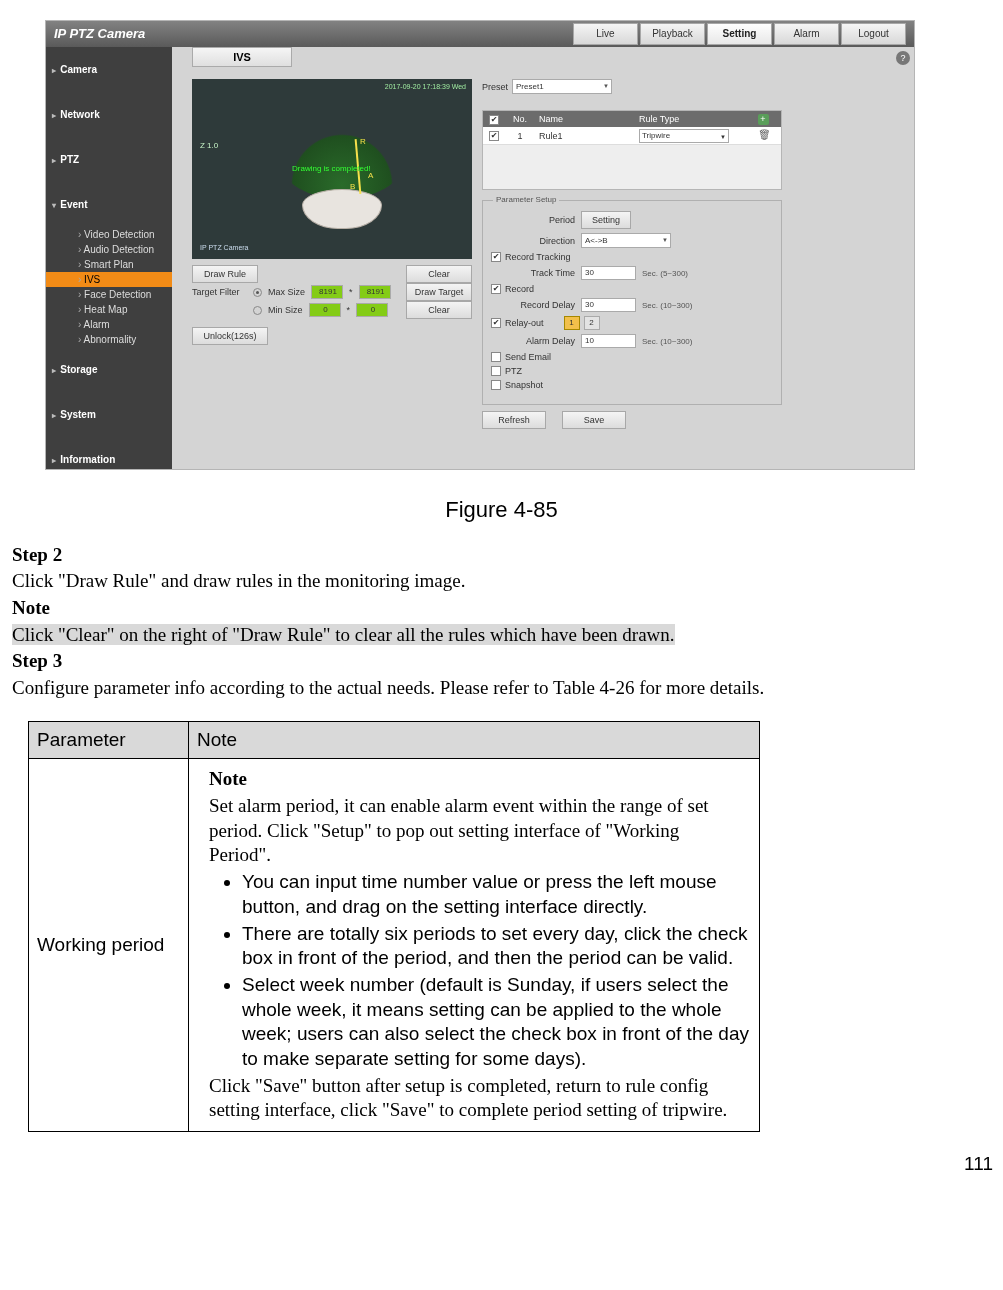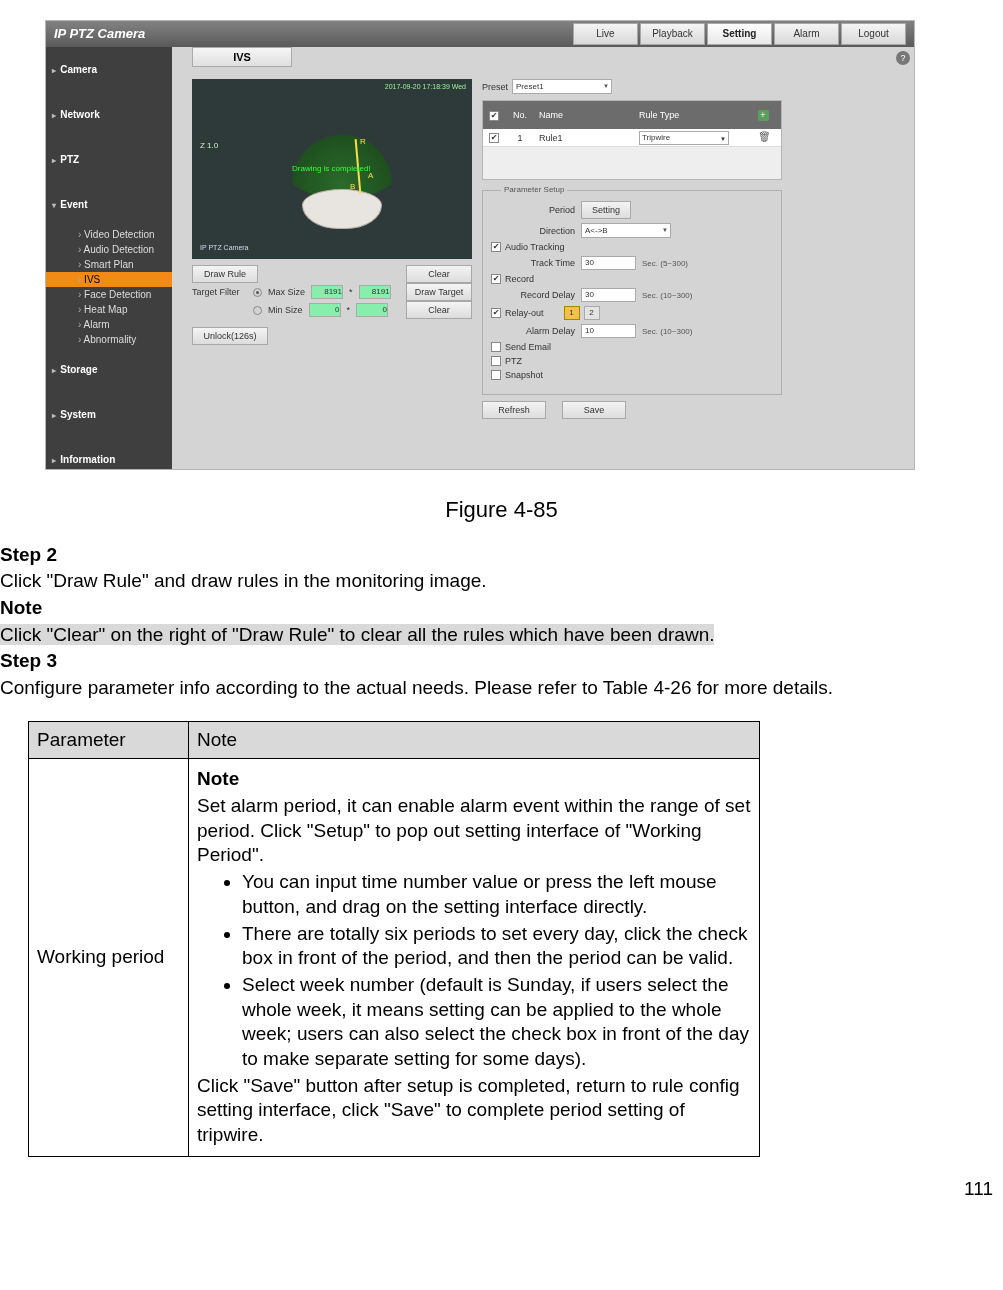--- a/index.html
+++ b/index.html
@@ -266,44 +266,44 @@
   .ss-filterrow .radio.on::after {
     content: "";
     position: absolute;
     inset: 2px;
     background: #555;
     border-radius: 50%;
   }
   .ss-smallinput {
     width: 32px;
     height: 14px;
-    background: #86efac;
+    background: #84cc16;
     border: 1px solid #aaa;
     font-size: 8px;
-    text-align: right;
+    text-align: center;
     padding-left: 2px;
     line-height: 12px;
   }
   .ss-filterrow .spacer { flex: 1; }
   .ss-unlock {
     margin-top: 8px;
     width: 76px;
   }
   
   .ss-right {
     flex: 1;
     padding-top: 8px;
     color: #333;
   }
   .ss-preset {
     display: flex;
     align-items: center;
     gap: 4px;
     font-size: 9px;
-    margin-bottom: 6px;
+    margin-bottom: 16px;
   }
   .ss-select {
     width: 100px;
     height: 15px;
     background: #fff;
     border: 1px solid #aaa;
     padding-left: 3px;
     font-size: 8px;
     line-height: 13px;
     position: relative;
@@ -321,21 +321,21 @@
     border: 1px solid #b5b5b5;
     background: #eee;
     height: 80px;
     overflow: hidden;
   }
   .ss-ruletable .thead {
     display: flex;
     background: #6c6c6c;
     color: #fff;
     font-size: 9px;
-    height: 28px;
+    height: 16px;
     align-items: center;
   }
   .ss-ruletable .cell-chk { width: 22px; text-align: center; }
   .ss-ruletable .cell-no { width: 30px; text-align: center; }
   .ss-ruletable .cell-name { width: 100px; padding-left: 4px; }
   .ss-ruletable .cell-type { width: 110px; padding-left: 4px; }
   .ss-ruletable .cell-act { flex: 1; text-align: center; }
   .ss-ruletable .trow {
     display: flex;
     background: #fff;
@@ -396,21 +396,21 @@
     margin-top: 10px;
     width: 300px;
     border: 1px solid #b0b0b0;
     padding: 6px 8px 10px 8px;
     font-size: 9px;
     position: relative;
   }
   .ss-params .legend {
     position: absolute;
     top: -6px;
-    left: 18px;
+    left: 10px;
     background: #d4d4d4;
     padding: 0 3px;
     font-size: 8px;
     color: #555;
   }
   .ss-param-row {
     display: flex;
     align-items: center;
     gap: 6px;
     margin: 4px 0;
@@ -454,21 +454,21 @@
     padding: 12px 0 0 0;
     font-size: 19px;
     line-height: 1.3;
     width: 1003px;
   }
   .fig-caption {
     text-align: center;
     font-size: 22px;
     margin: 14px 0 18px 0;
   }
-  .doc p { margin: 2px 0; }
+  .doc p { margin: 2px 12px; font-family: Liberation Serif, serif; }
   .step { font-weight: bold; }
   .highlight { background: #d9d9d9; display: inline; }
   .doc-table {
     border-collapse: collapse;
     width: 732px;
     margin: 20px 0 0 28px;
   }
   .doc-table td {
     border: 1px solid #000;
     padding: 6px 8px;
@@ -593,21 +593,21 @@
             <div class="ss-param-row">
               <span class="ss-param-label">Period</span>
               <div class="ss-btn" style="min-width:50px">Setting</div>
             </div>
             <div class="ss-param-row">
               <span class="ss-param-label">Direction</span>
               <div class="ss-select" style="width:90px">A&lt;-&gt;B</div>
             </div>
             <div class="ss-chkrow">
               <span class="chkbox on"></span>
-              <span>Audio Tracking</span>
+              <span>Record Tracking</span>
             </div>
             <div class="ss-param-row">
               <span class="ss-param-label">Track Time</span>
               <span class="ss-param-input">30</span>
               <span class="ss-param-hint">Sec. (5~300)</span>
             </div>
             <div class="ss-chkrow">
               <span class="chkbox on"></span>
               <span>Record</span>
             </div>

